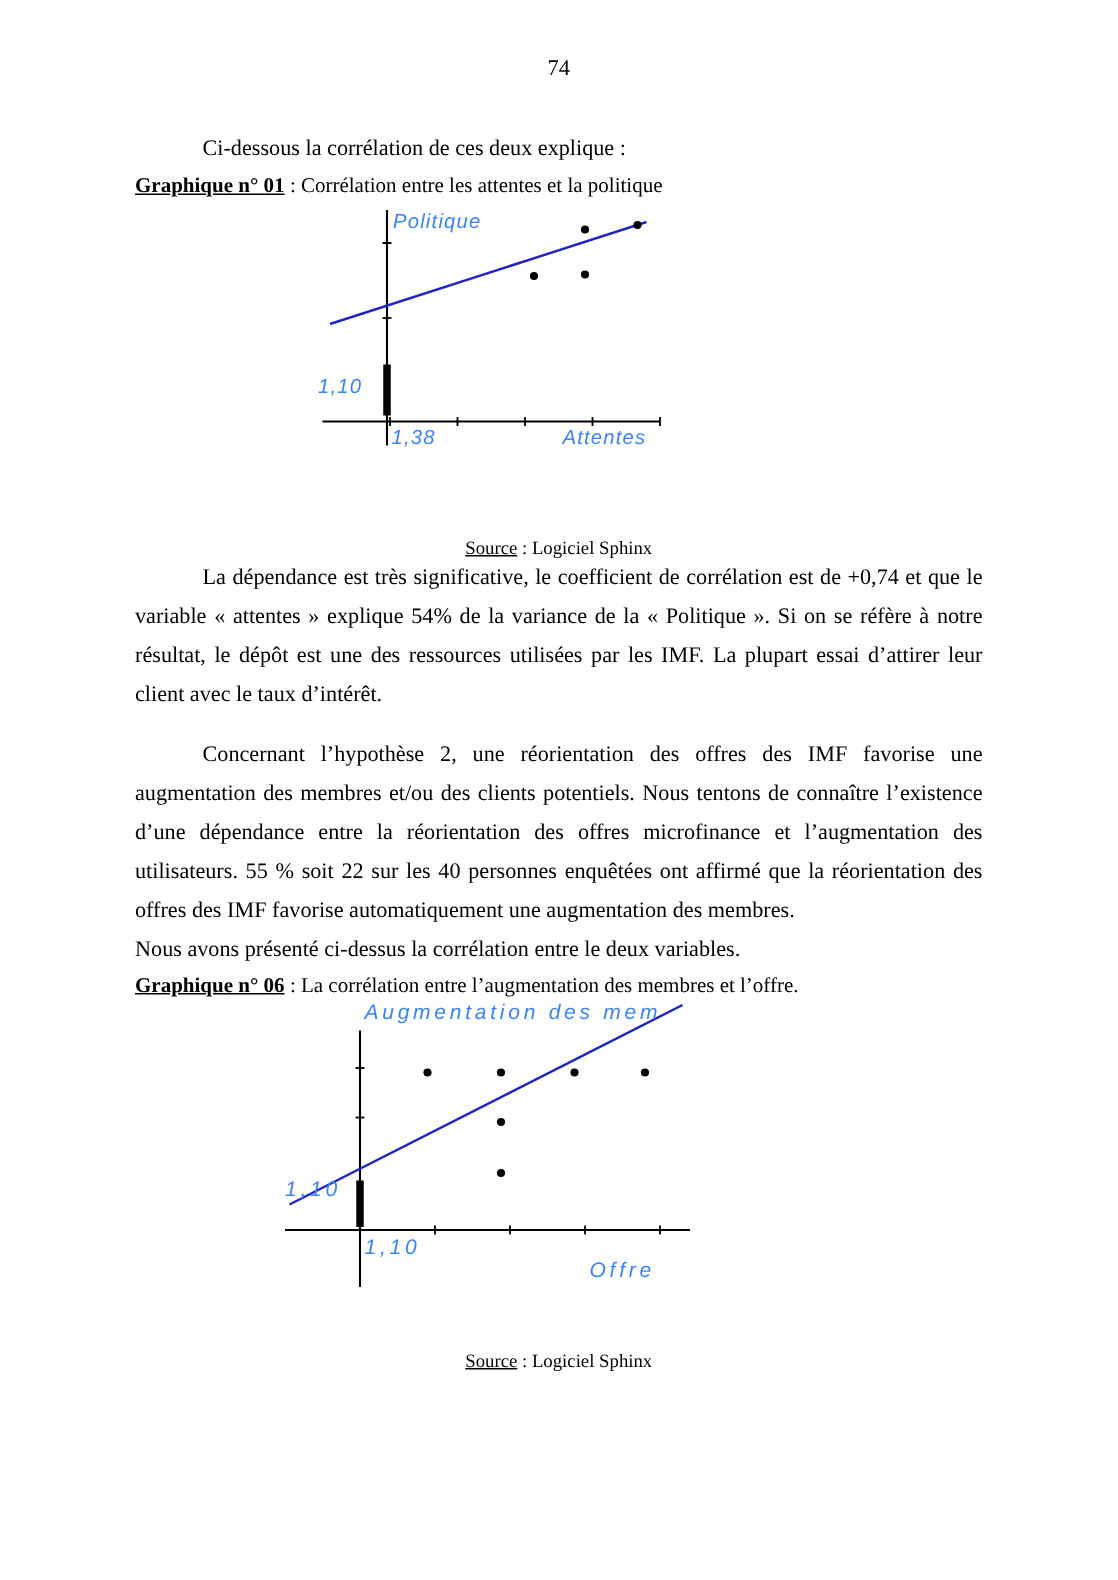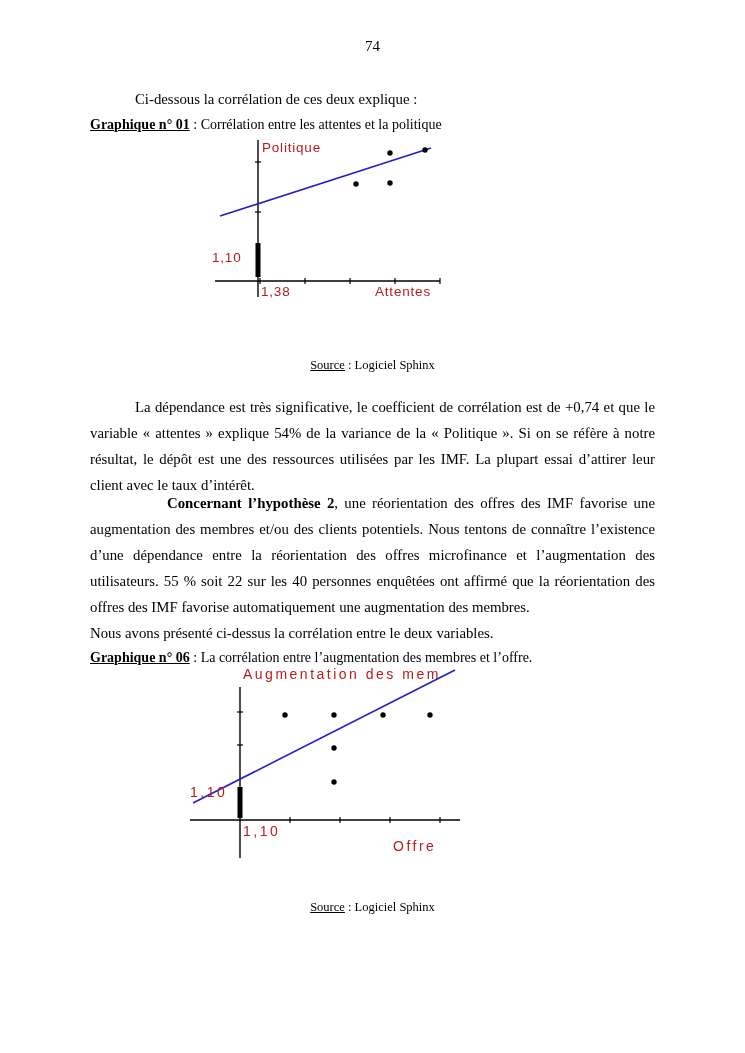--- a/index.html
+++ b/index.html
@@ -23,36 +23,37 @@
   .para {
     left: 90px; width: 565px;
     font-size: 14.8px;
     line-height: 26px;
     text-align: justify;
   }
   .left-align { text-align: left; }
   .indent { text-indent: 45px; }
   .caption { left: 90px; width: 565px; font-size: 14px; line-height: 26px; }
   .caption .cap-label { font-weight: bold; text-decoration: underline; }
-  .bold { font-weight: bold; margin-left: 32px; }
+  .bold { font-weight: normal; }
   .source {
     left: 0; width: 100%;
     text-align: center;
     font-size: 12.5px;
   }
   .source .src-label { text-decoration: underline; }
   .chart { position: absolute; left: 90px; width: 565px; }
   .chart svg { position: absolute; left: 0; top: 0; }
   .chart-label {
     position: absolute;
     font-family: "Liberation Sans", sans-serif;
     font-size: 13.5px;
     letter-spacing: 0.8px;
     white-space: nowrap;
-    color: #b91c1c;
+    color: #3b82f6;
+    font-style: italic;
   }
   .c2 .chart-label { font-size: 14px; letter-spacing: 2.5px; }
 </style>
 </head>
 <body>
 
 <div class="page">
 
   <div class="abs page-number">74</div>
 
@@ -79,21 +80,21 @@
         <circle cx="335" cy="12" r="2.7" fill="#000000"></circle>
       </svg>
     <div class="chart-label" style="left:172px;top:2px">Politique</div>
     <div class="chart-label" style="left:122px;top:112px">1,10</div>
     <div class="chart-label" style="left:171px;top:146px">1,38</div>
     <div class="chart-label" style="left:285px;top:146px">Attentes</div>
   </div>
 
   <p class="abs source" style="top:358px"><span class="src-label">Source</span><span> : Logiciel Sphinx</span></p>
 
-  <p class="abs para indent" style="top:394px">La dépendance est très significative, le coefficient de corrélation est de +0,74 et que le variable « attentes » explique 54% de la variance de la « Politique ». Si on se réfère à notre résultat, le dépôt est une des ressources utilisées par les IMF. La plupart essai d’attirer leur client avec le taux d’intérêt.</p>
+  <p class="abs para indent" style="top:372px">La dépendance est très significative, le coefficient de corrélation est de +0,74 et que le variable « attentes » explique 54% de la variance de la « Politique ». Si on se réfère à notre résultat, le dépôt est une des ressources utilisées par les IMF. La plupart essai d’attirer leur client avec le taux d’intérêt.</p>
 
   <p class="abs para indent" style="top:490px"><span class="bold">Concernant l’hypothèse 2</span><span>, une réorientation des offres des IMF favorise une augmentation des membres et/ou des clients potentiels. Nous tentons de connaître l’existence d’une dépendance entre la réorientation des offres microfinance et l’augmentation des utilisateurs. 55 % soit 22 sur les 40 personnes enquêtées ont affirmé que la réorientation des offres des IMF favorise automatiquement une augmentation des membres.</span></p>
 
   <p class="abs para left-align" style="top:620px">Nous avons présenté ci-dessus la corrélation entre le deux variables.</p>
 
   <p class="abs caption" style="top:645px"><span class="cap-label">Graphique n° 06</span><span> : La corrélation entre l’augmentation des membres et l’offre.</span></p>
 
   <div class="chart c2" style="top:666px;height:198px">
     <svg width="565" height="198" viewBox="0 0 565 198">
         <line x1="150" y1="21" x2="150" y2="192" stroke="#000" stroke-width="1.4"></line>

